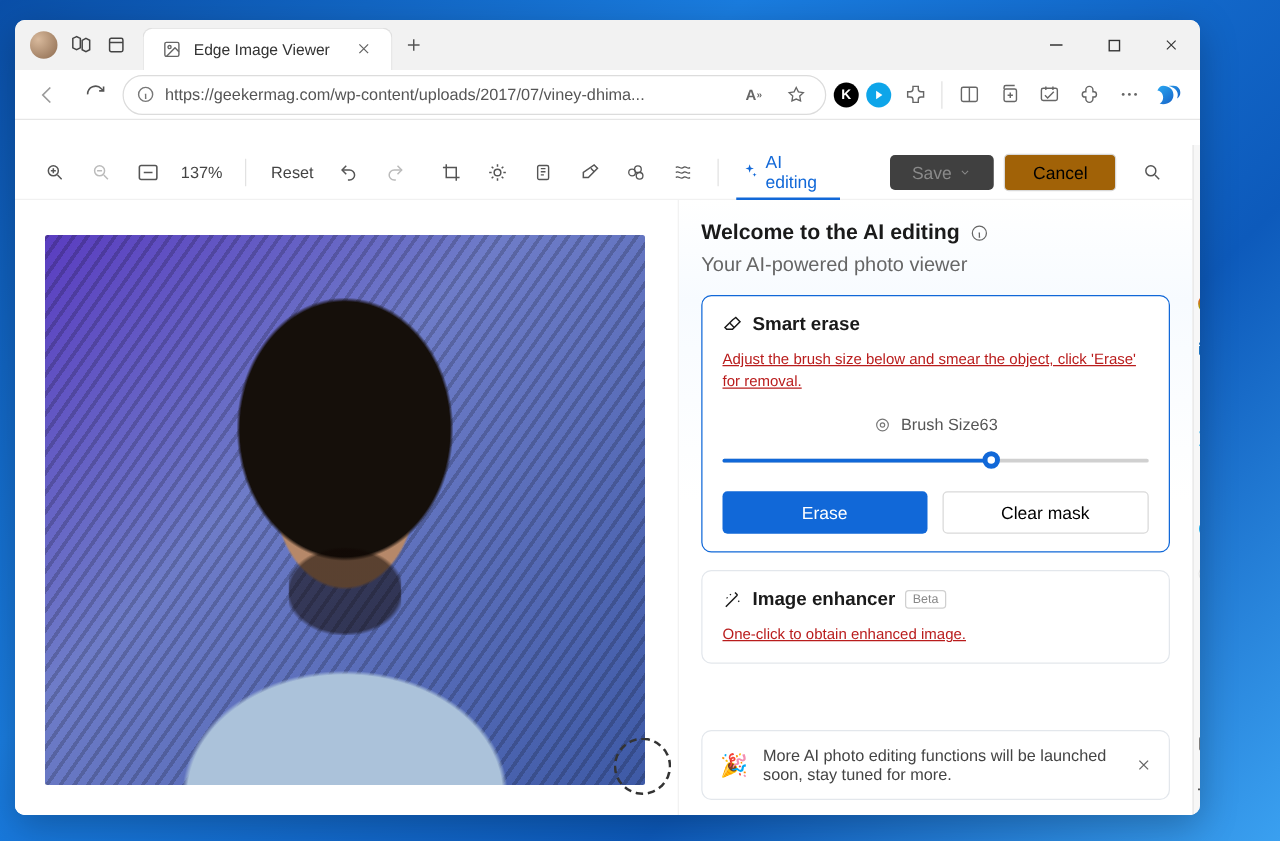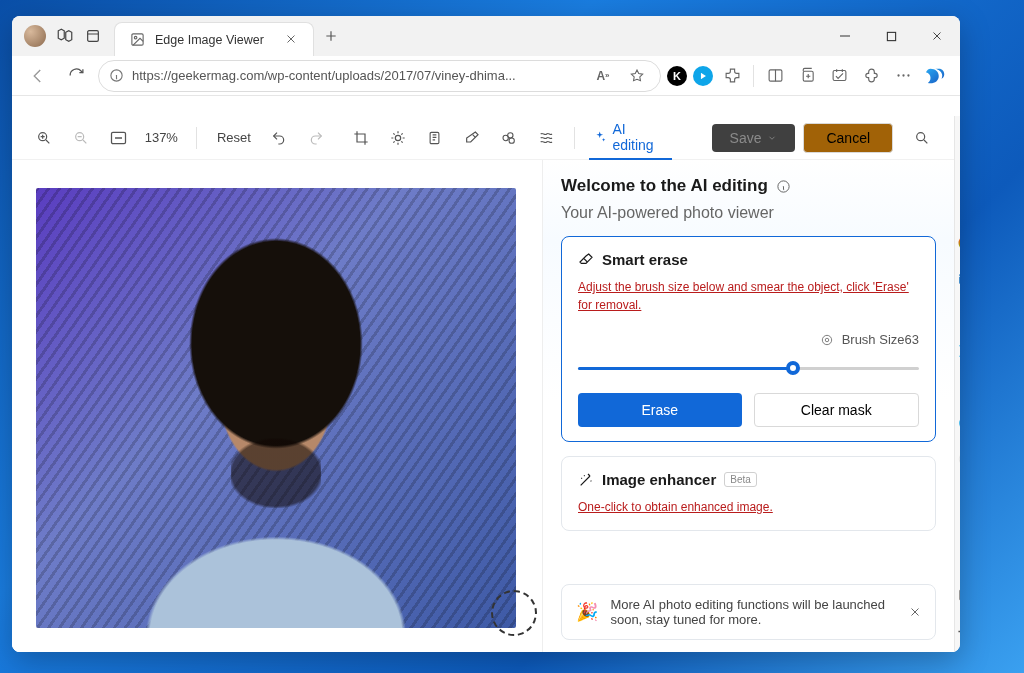--- a/index.html
+++ b/index.html
@@ -111,21 +111,21 @@
   }
   .panel h2 { font-size:17px; font-weight:600; display:flex; align-items:center; gap:8px; }
   .sub { font-size:16px; color:#666; margin-top:-6px; }
   .card {
     border:1px solid #e3e7ec; border-radius:8px; padding:14px 16px; background:#fff;
   }
   .card.active { border-color:#1168d8; }
   .card h3 { font-size:15px; font-weight:600; display:flex; align-items:center; gap:8px; }
   .beta { font-size:10px; color:#888; border:1px solid #d0d0d0; border-radius:3px; padding:1px 5px; font-weight:400; }
   .desc { font-size:12px; color:#b91c1c; margin-top:10px; line-height:1.5;text-decoration:underline; }
-  .brow { display:flex; align-items:center; justify-content:flex-end; margin-top:18px; font-size:13px; color:#555; }
+  .brow { display:flex; align-items:center; justify-content:center; margin-top:18px; font-size:13px; color:#555; }
   .brow .lab { display:flex; align-items:center; gap:8px; }
   .slider { margin-top:14px; position:relative; height:14px; }
   .track { position:absolute; left:0; right:0; top:6px; height:3px; background:#d0d0d0; border-radius:2px; }
   .fill  { position:absolute; left:0; top:6px; height:3px; background:#1168d8; border-radius:2px; }
   .thumb { position:absolute; top:0; width:14px; height:14px; background:#fff; border:4px solid #1168d8; border-radius:50%; transform:translateX(-50%); }
   .btnrow { display:flex; gap:12px; margin-top:18px; }
   .btn-primary { flex:1; background:#1168d8; color:#fff; border:none; border-radius:4px; padding:8px 0; font-size:14px; }
   .btn-secondary { flex:1; background:#fff; border:1px solid #d9d9d9; border-radius:4px; padding:8px 0; font-size:14px; }
   .toast {
     border:1px solid #e3e7ec; border-radius:8px; background:#fff; padding:12px 14px;

